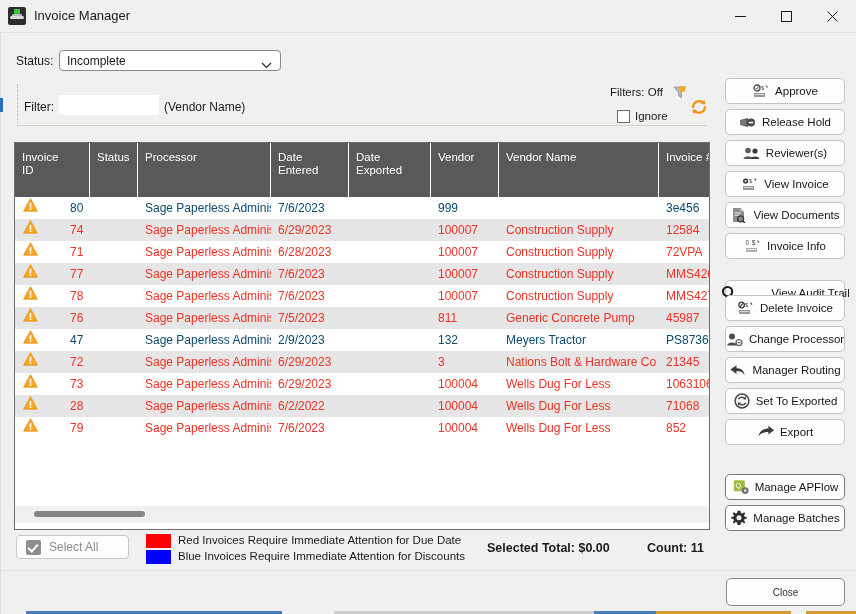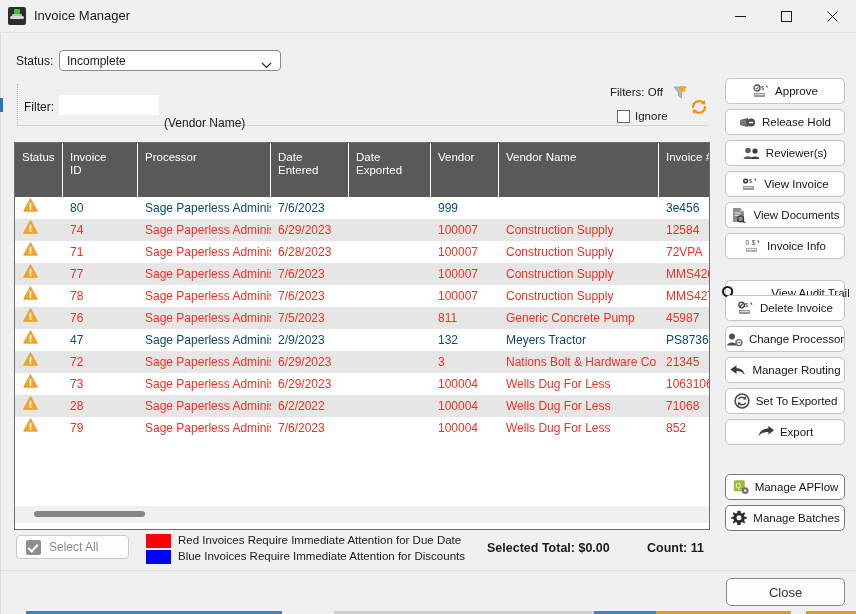--- a/index.html
+++ b/index.html
@@ -126,21 +126,21 @@
     background: #ffffff;
     border: 1px solid #ffffff;
     box-sizing: border-box;
     padding: 2px 3px;
     font-family: "Liberation Sans", sans-serif;
     font-size: 12px;
     outline: none;
   }
   .vendor-hint {
     position: absolute;
-    left: 164px; top: 116px;
+    left: 164px; top: 100px;
     font-size: 12px;
   }
 
   .filters-off {
     position: absolute;
     left: 610px; top: 86px;
     font-size: 11.5px;
     white-space: nowrap;
   }
   .funnel-icon {
@@ -339,21 +339,21 @@
     position: absolute;
     left: 726px; top: 578px;
     width: 119px; height: 28px;
     background: #fdfdfd;
     border: 1px solid #8a8a8a;
     border-radius: 5px;
     box-sizing: border-box;
     display: flex;
     align-items: center;
     justify-content: center;
-    font-size: 13px;
+    font-size: 10px;
     color: #2c3440;
   }
   .bottom-sep {
     position: absolute;
     left: 0; top: 570px;
     width: 856px; height: 1px;
     background: #e0e0e0;
   }
 
   
@@ -446,23 +446,23 @@
     <svg width="18" height="18" viewBox="0 0 18 18">
       <path d="M3 9 A6 6 0 0 1 13.5 5.3" fill="none" stroke="#f5920b" stroke-width="2.2" stroke-linecap="round"></path>
       <polygon points="14.6,2 15.6,6.6 10.9,5.8" fill="#f5920b"></polygon>
       <path d="M15 9 A6 6 0 0 1 4.5 12.7" fill="none" stroke="#f5920b" stroke-width="2.2" stroke-linecap="round"></path>
       <polygon points="3.4,16 2.4,11.4 7.1,12.2" fill="#f5920b"></polygon>
     </svg>
   </div>
 
   <div class="grid-wrap">
     <div class="grid-head">
-        <div class="hcell" style="width: 48px; flex: 0 0 48px;">Status</div>
         <div class="hcell" style="width: 75px; flex: 0 0 75px;">Invoice
 ID</div>
+        <div class="hcell" style="width: 48px; flex: 0 0 48px;">Status</div>
         <div class="hcell" style="width: 133px; flex: 0 0 133px;">Processor</div>
         <div class="hcell" style="width: 78px; flex: 0 0 78px;">Date
 Entered</div>
         <div class="hcell" style="width: 82px; flex: 0 0 82px;">Date
 Exported</div>
         <div class="hcell" style="width: 68px; flex: 0 0 68px;">Vendor</div>
         <div class="hcell" style="width: 160px; flex: 0 0 160px;">Vendor Name</div>
         <div class="hcell" style="width: 90px; flex: 0 0 90px;">Invoice #</div>
       </div>
     <div class="grid-body">

